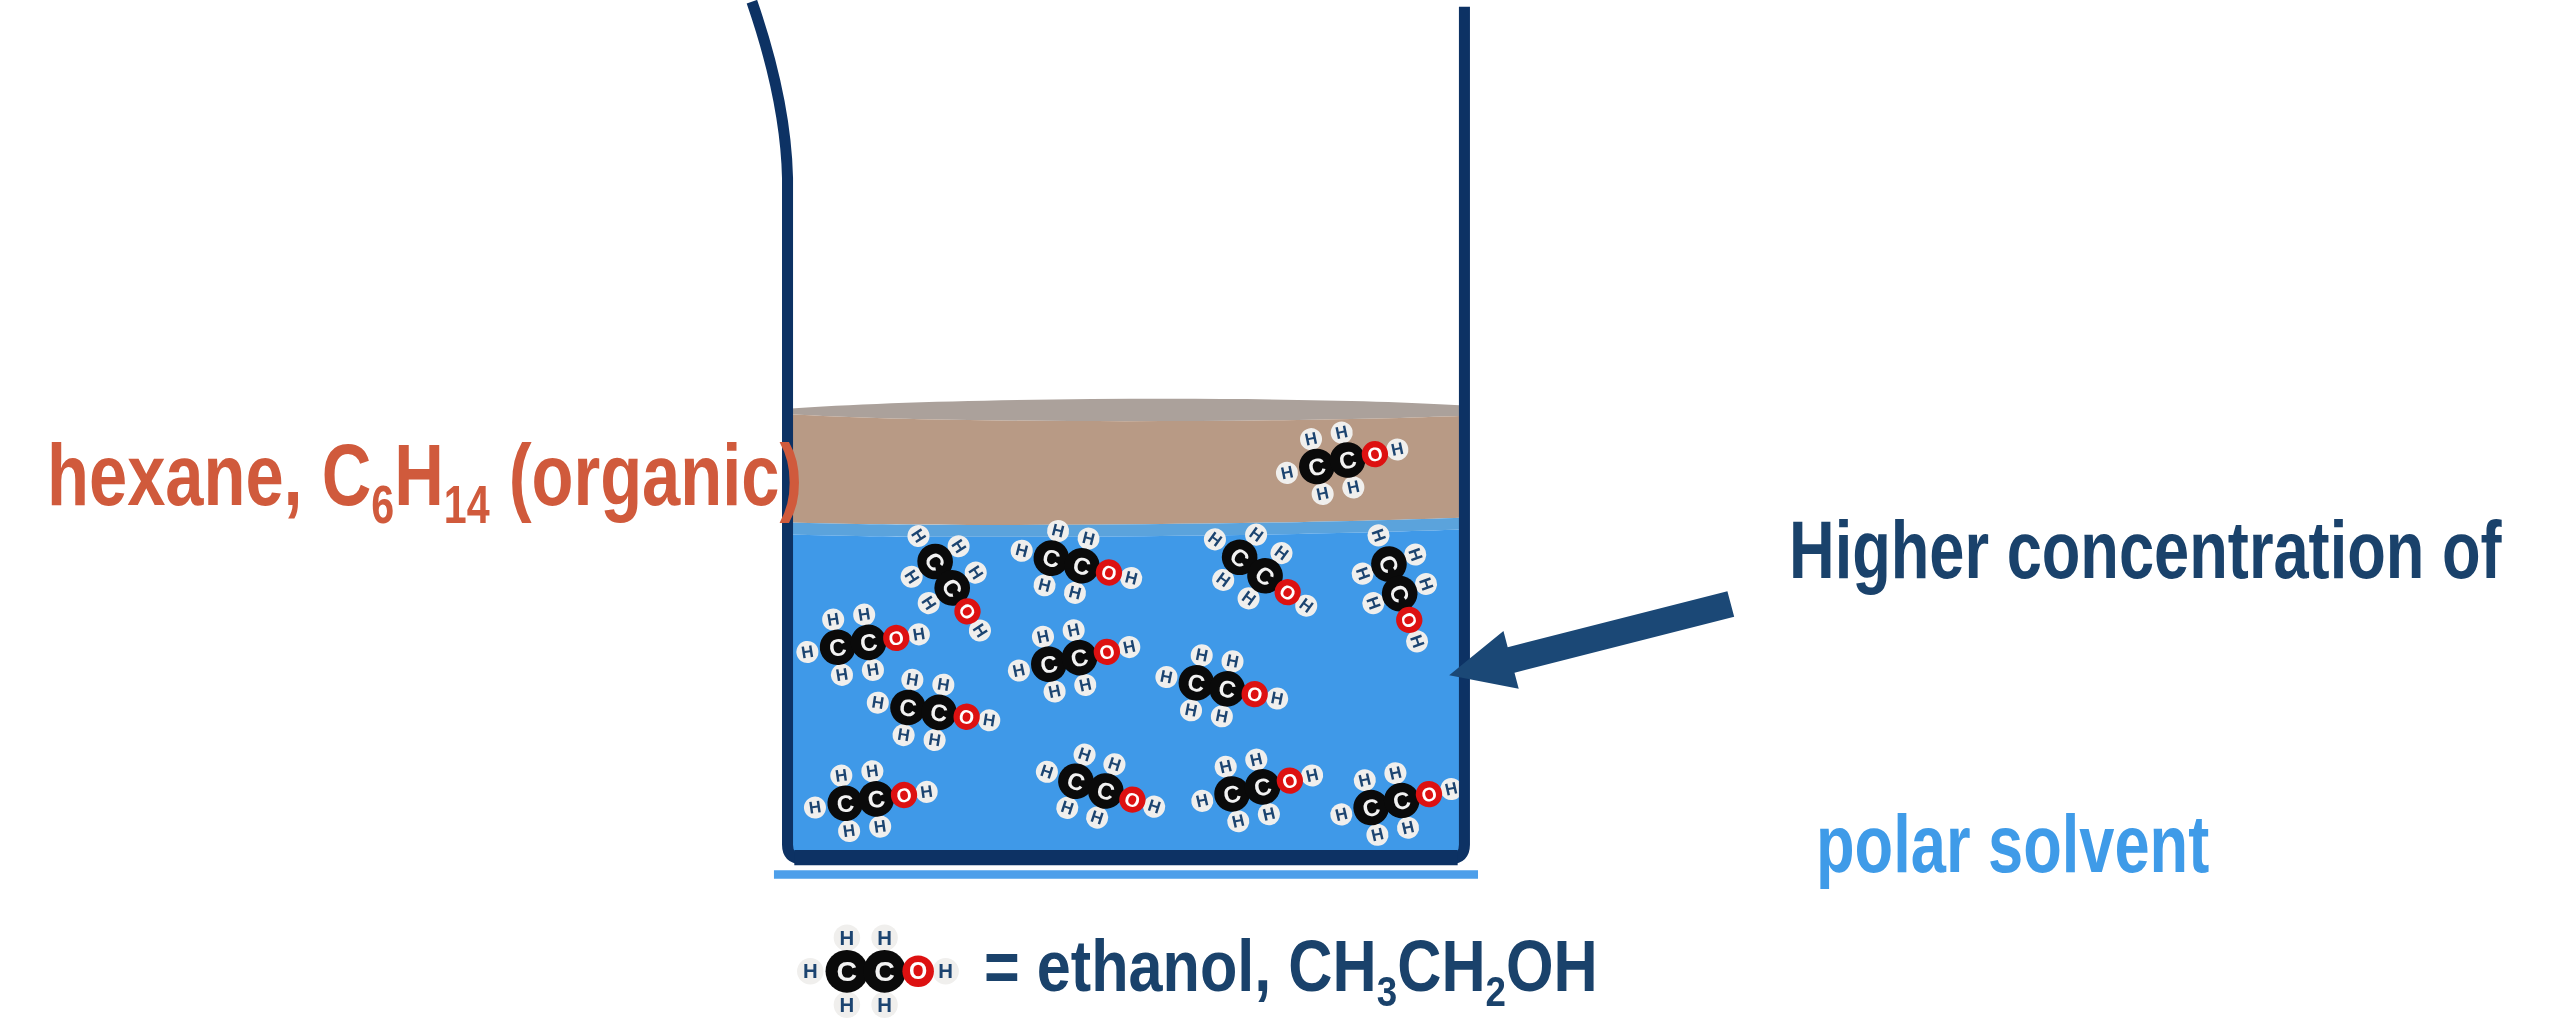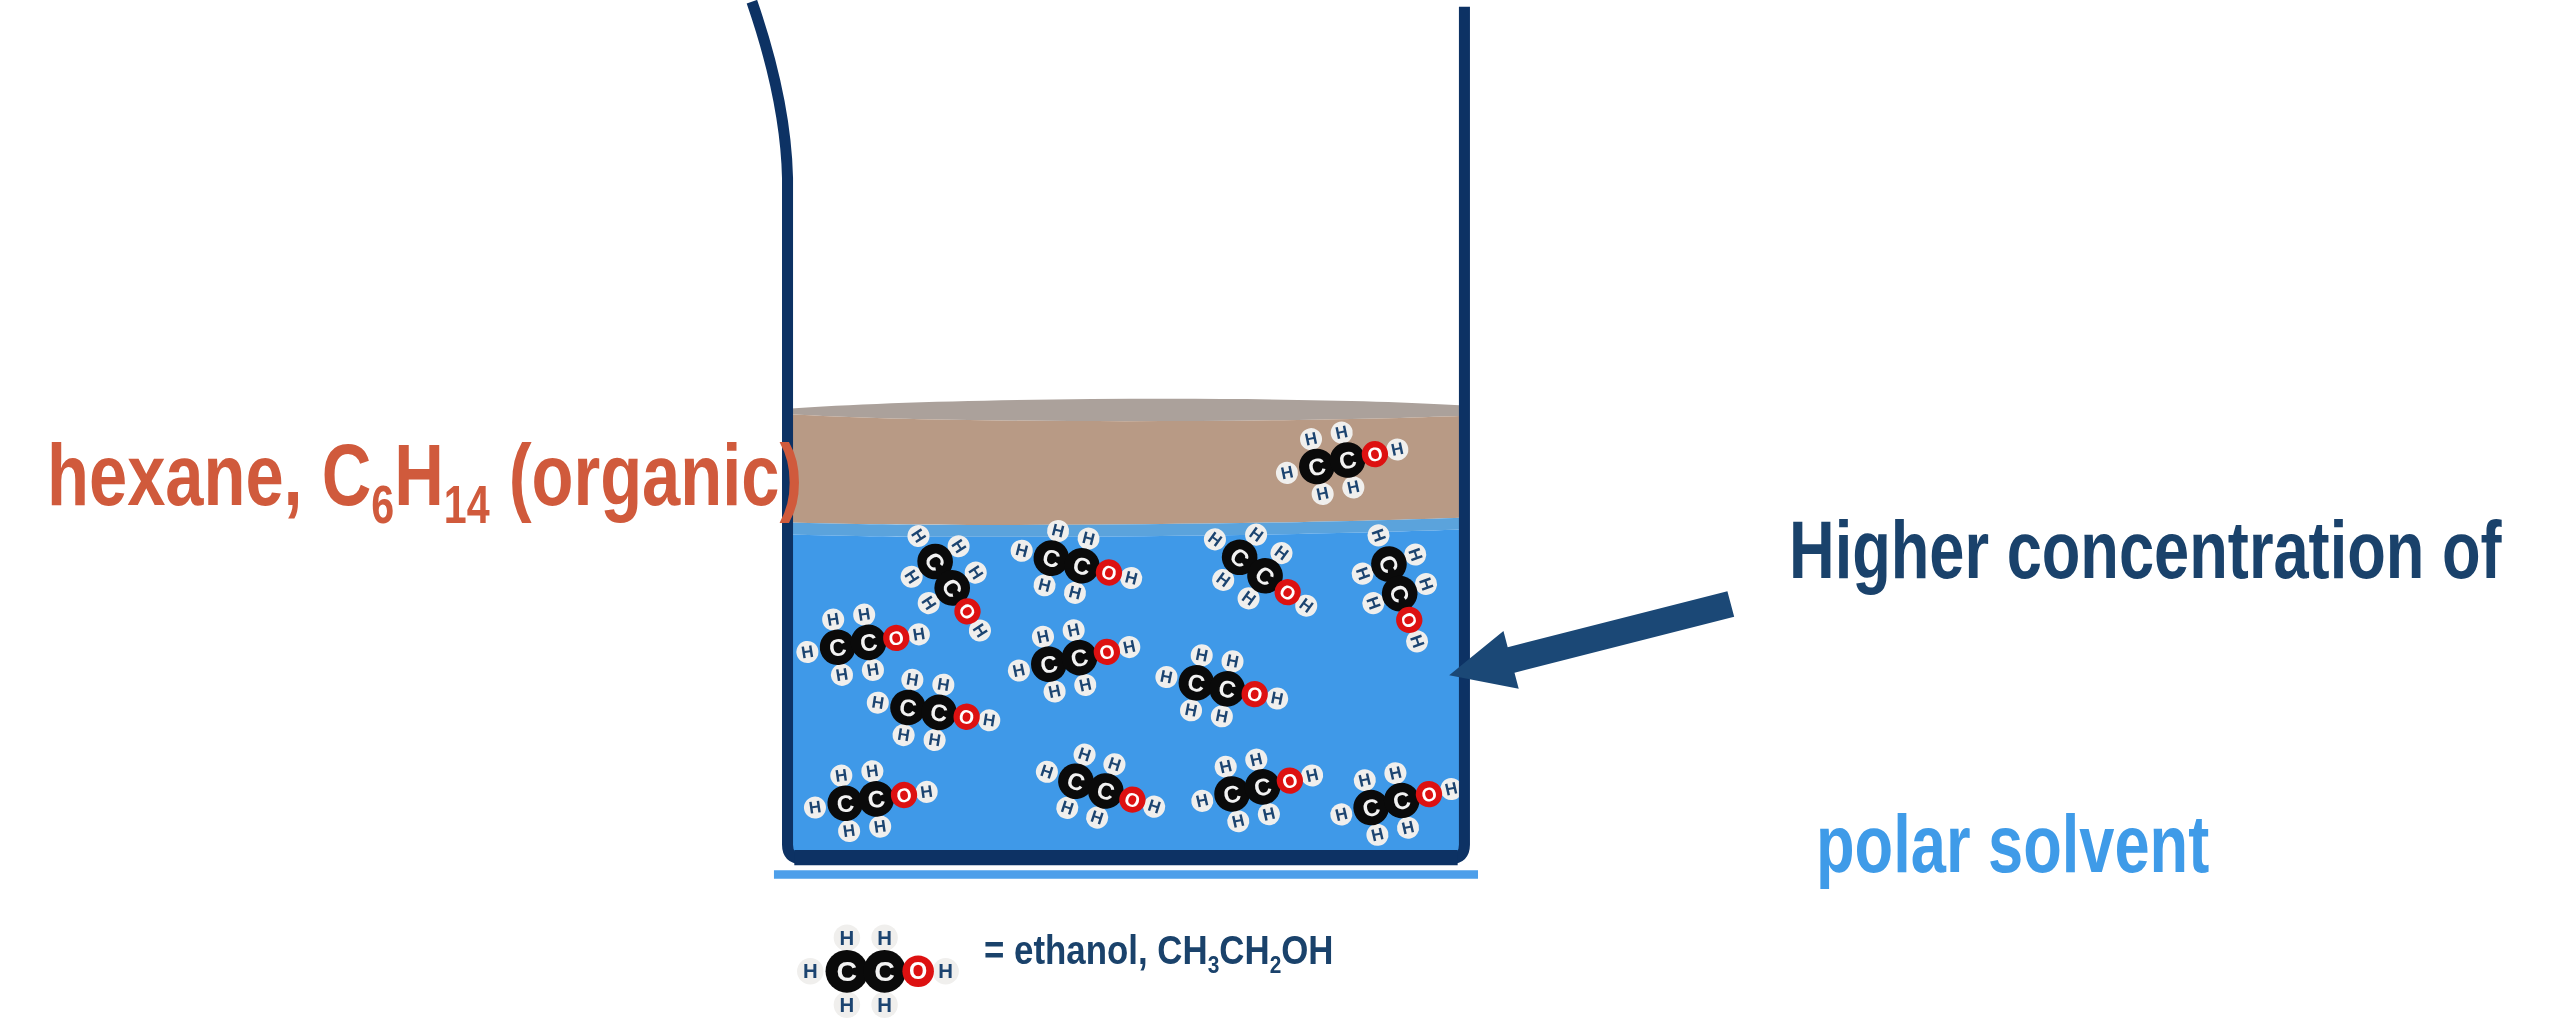--- a/index.html
+++ b/index.html
@@ -7,21 +7,21 @@
          font-family:"Liberation Sans",sans-serif;}
   #diagram-svg{position:absolute;left:0;top:0;}
   svg text{font-family:"Liberation Sans",sans-serif;font-weight:bold;}
   .label{position:absolute;white-space:nowrap;font-weight:bold;line-height:1;}
   .squeeze{display:inline-block;transform:scaleX(0.78);}
   .from-right{text-align:right;}
   .from-right .squeeze{transform-origin:100% 0;}
   .from-left .squeeze{transform-origin:0 0;}
   .side-label{font-size:88px;}
   .ann-line{font-size:81px;}
-  .legend-line{font-size:41px;}
+  .legend-line{font-size:72px;}
   .legend-line .squeeze{transform:scaleX(0.85);transform-origin:0 0;}
   .sub{font-size:60%;vertical-align:-0.35em;}
 </style>
 </head>
 <body>
 
 <div id="stage">
 
   <svg id="diagram-svg" width="2576" height="1023" viewBox="0 0 3036 1206">
 

